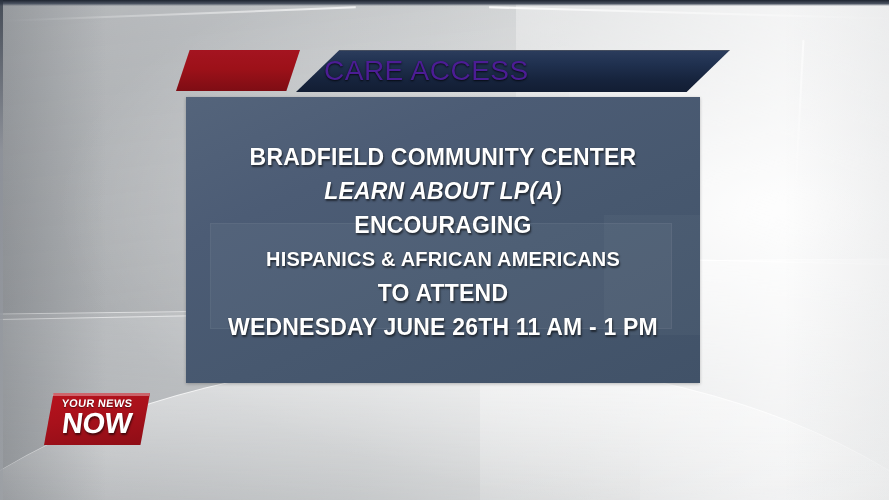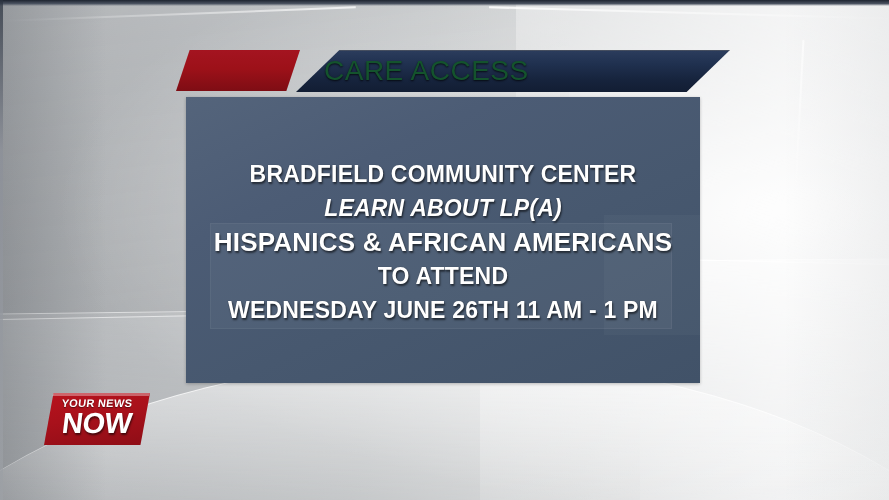--- a/index.html
+++ b/index.html
@@ -122,21 +122,21 @@
   }
   .banner-title {
     position: absolute;
     left: 148px;
     top: 0;
     height: 41px;
     line-height: 41px;
     font-size: 28px;
     font-weight: 400;
     letter-spacing: 0.5px;
-    color: #14532d;
+    color: #4c1d95;
     text-shadow: 0 1px 2px rgba(0,0,0,0.75);
     white-space: nowrap;
   }
 
   
   .card {
     position: absolute;
     left: 186px;
     top: 97px;
     width: 514px;
@@ -175,21 +175,21 @@
     font-weight: bold;
     text-align: center;
     white-space: nowrap;
     text-shadow: 1px 2px 2px rgba(0,0,0,0.55), 0 0 1px rgba(0,0,0,0.4);
     letter-spacing: 0.2px;
   }
   .ln-0 { font-size: 23px; line-height: 34px; }
   .ln-1 { font-size: 23px; line-height: 34px; }
   .ln-2 { font-size: 23px; line-height: 34px; font-style: italic; }
   .ln-3 { font-size: 23px; line-height: 34px; }
-  .ln-4 { font-size: 26px; line-height: 34px; }
+  .ln-4 { font-size: 20px; line-height: 34px; }
   .ln-5 { font-size: 23px; line-height: 34px; }
   .ln-6 { font-size: 23px; line-height: 34px; text-align: right; }
 
   
   .logo {
     position: absolute;
     left: 44px;
     top: 393px;
     width: 106px;
     height: 52px;
@@ -254,20 +254,21 @@
     <div class="banner-blue"></div>
     <div class="banner-title">CARE ACCESS</div>
   </div>
 
   <div class="card">
     <div class="card-inner-mark"></div>
     <div class="card-inner-mark2"></div>
     <div class="card-lines">
       <div class="card-line ln-0">BRADFIELD COMMUNITY CENTER</div>
       <div class="card-line ln-2">LEARN ABOUT LP(A)</div>
+      <div class="card-line ln-3">ENCOURAGING</div>
       <div class="card-line ln-4">HISPANICS &amp; AFRICAN AMERICANS</div>
       <div class="card-line ln-5">TO ATTEND</div>
       <div class="card-line ln-6">WEDNESDAY JUNE 26TH 11 AM - 1 PM</div>
     </div>
   </div>
 
   <div class="logo">
     <div class="logo-shape"></div>
     <div class="logo-hl"></div>
     <div class="logo-top-text">YOUR NEWS</div>

